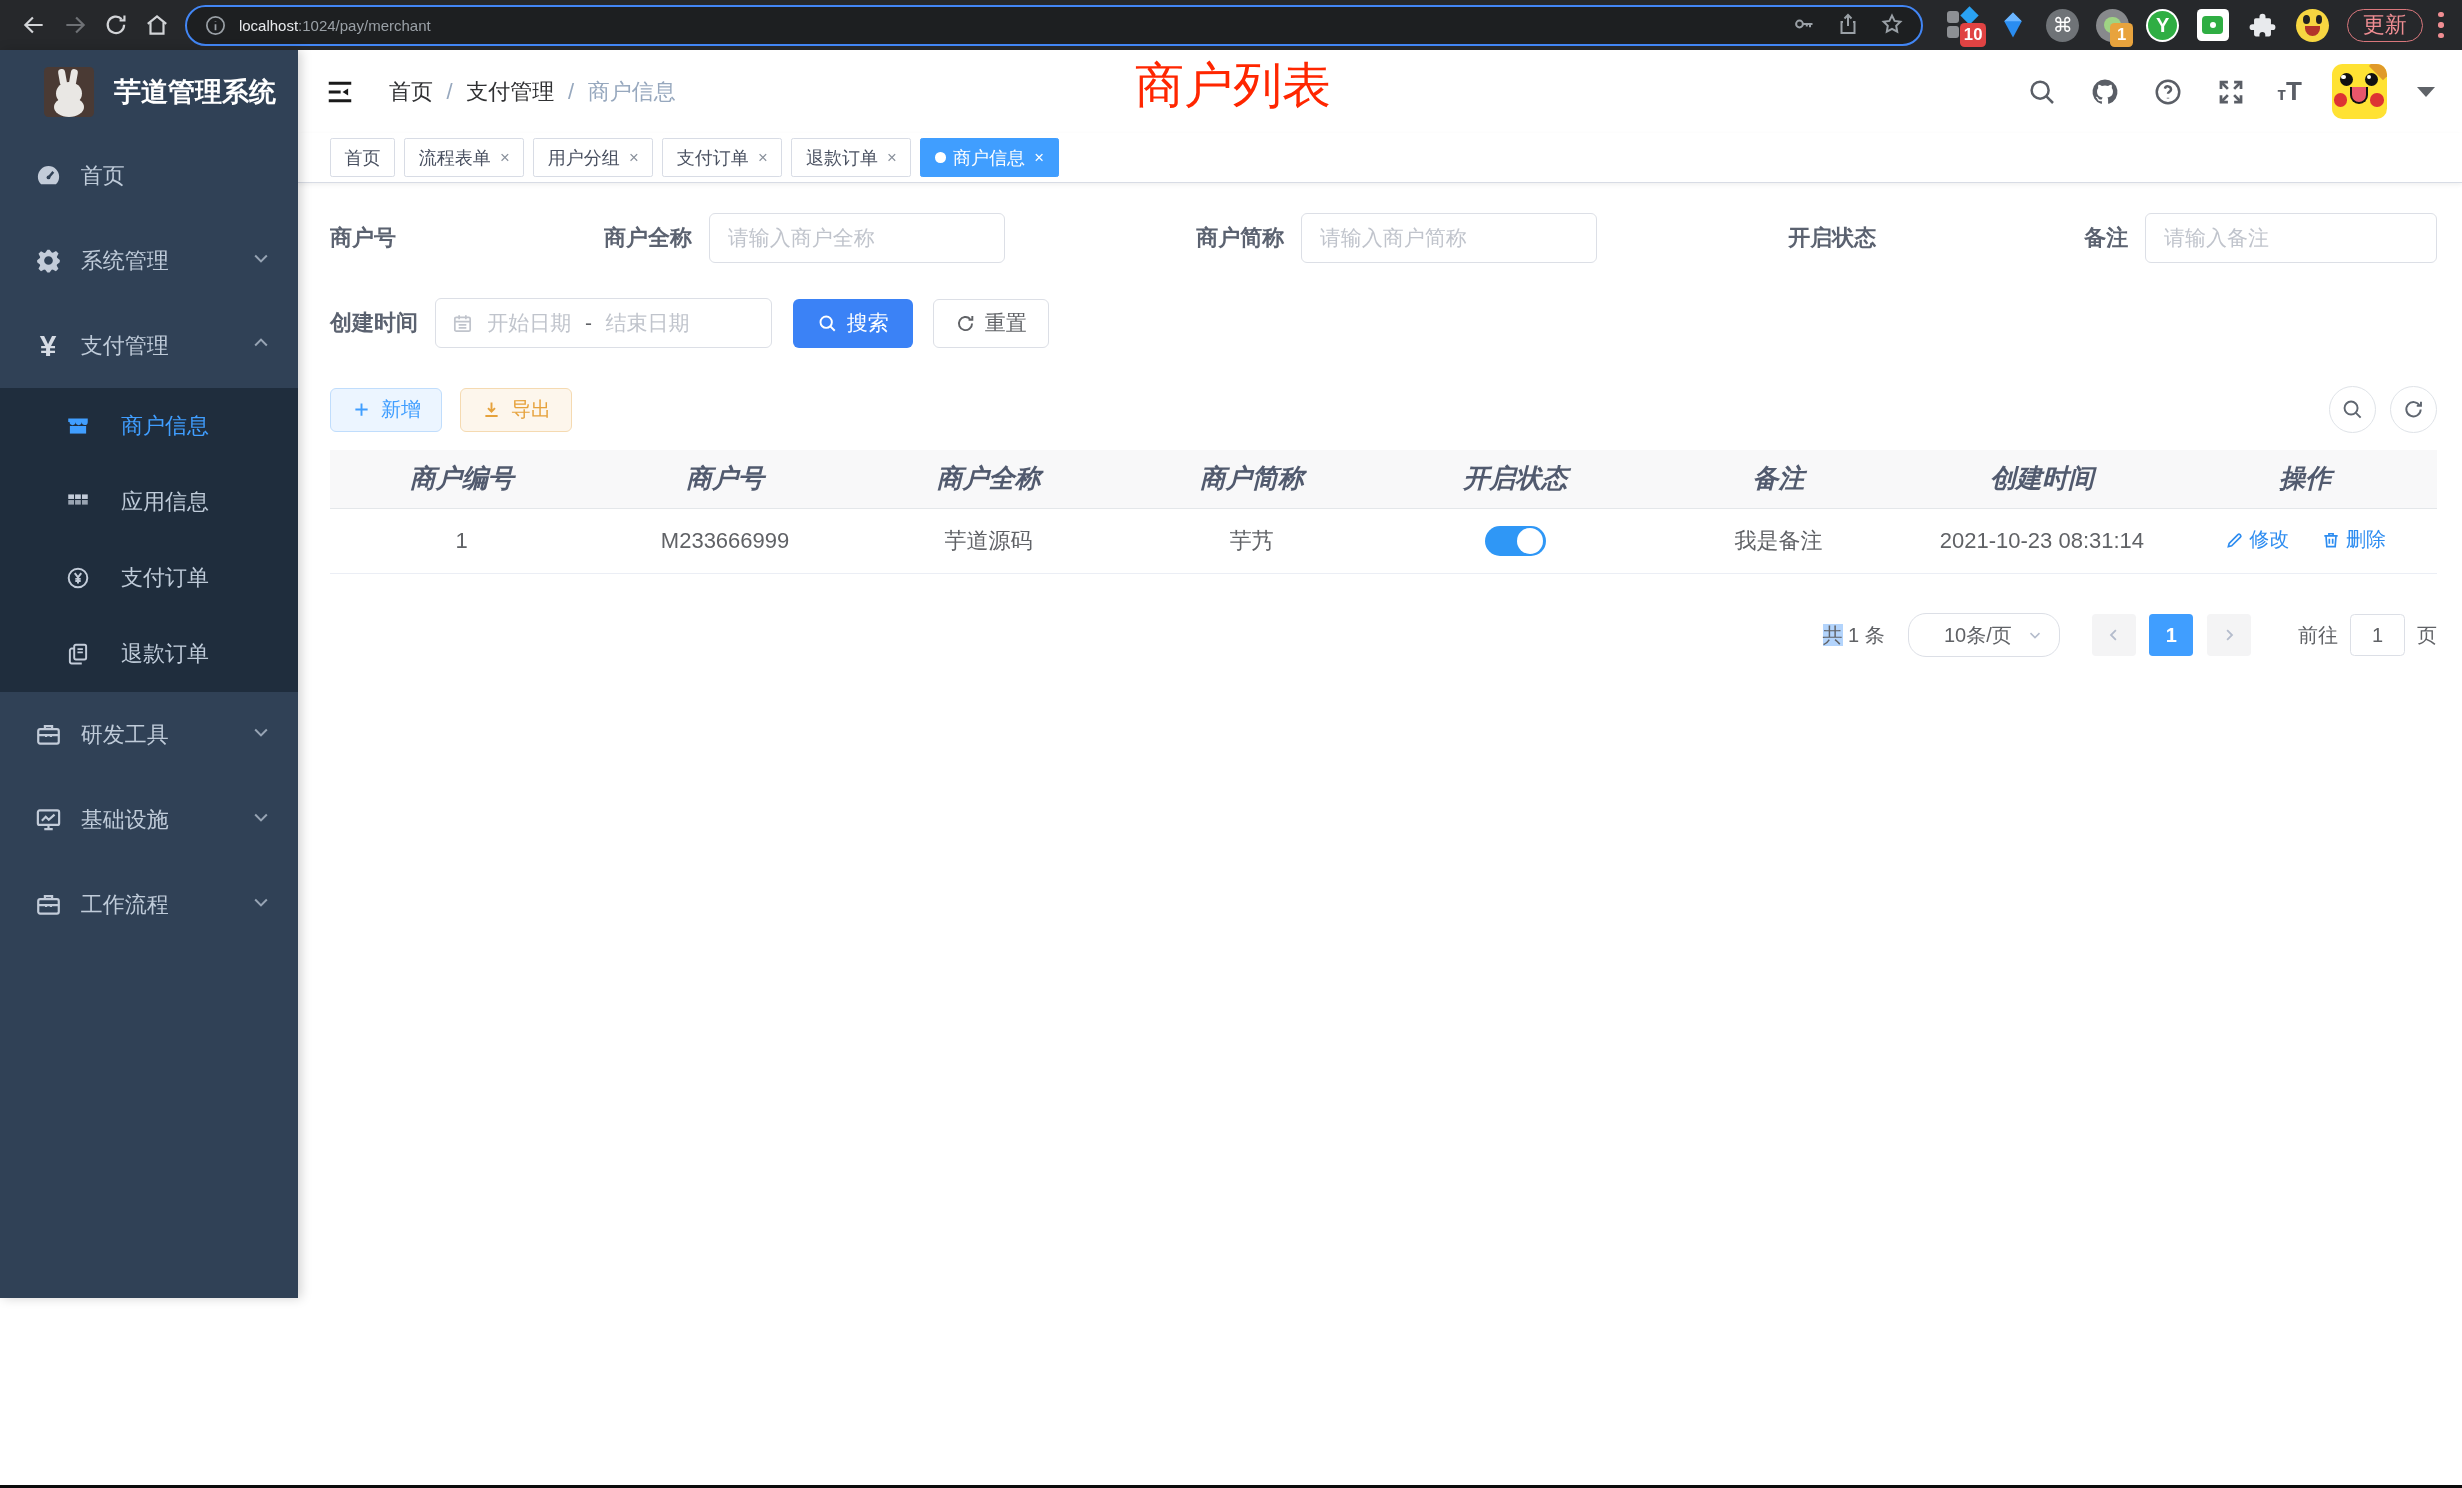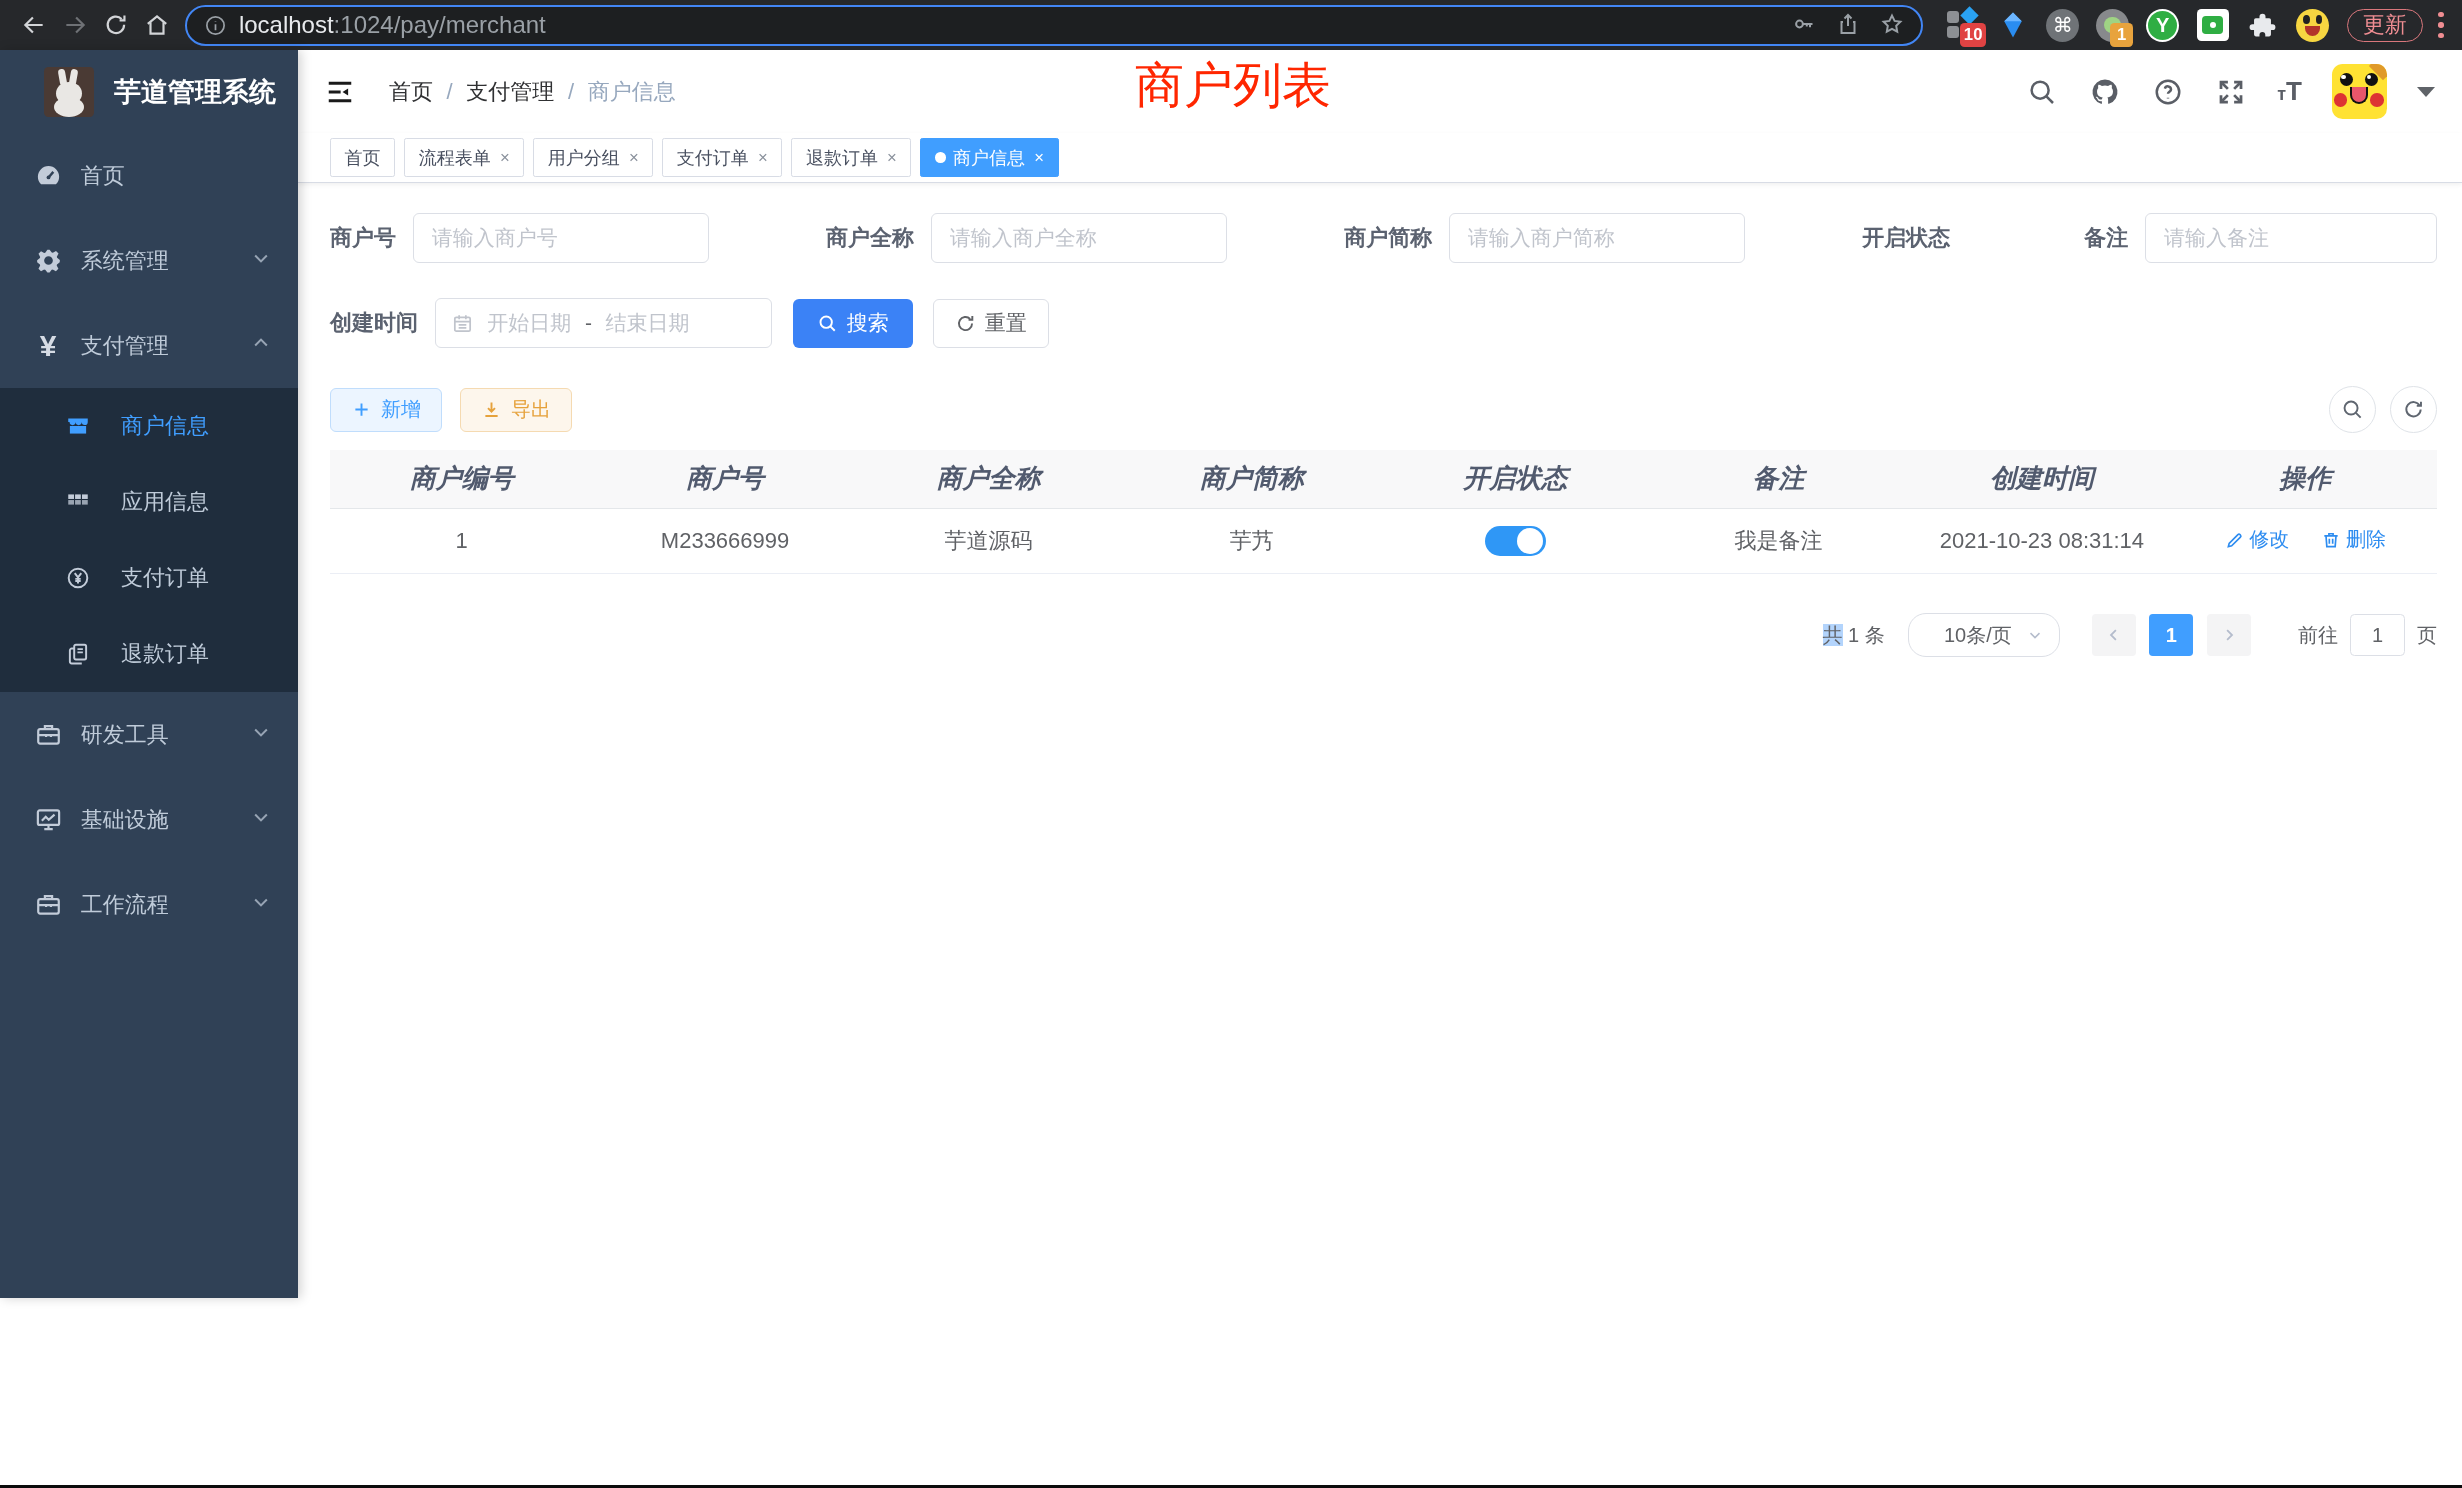--- a/index.html
+++ b/index.html
@@ -8,21 +8,21 @@
   .screen { position:relative; width:2462px; height:1489px; background:#fff; overflow:hidden; }
 
   
   .browser-bar { height:50px; background:#26282b; display:flex; align-items:center; padding:0 13.6px; }
   .nav-btn { width:41px; height:41px; display:flex; align-items:center; justify-content:center; color:#d2d4d7; flex:none; }
   .nav-btn.dim { color:#6e7175; }
   .nav-btn svg { width:26px; height:26px; }
   .url-bar { flex:1; height:41px; margin:0 7.6px; background:#1d1f21; border:2.3px solid #4286f5; border-radius:21px; display:flex; align-items:center; padding:0 16.7px; min-width:0; }
   .url-info { color:#9aa0a6; display:flex; align-items:center; margin-right:12px; }
   .url-info svg { width:23px; height:23px; }
-  .url-text { font-size:24px; color:#9aa0a6; white-space:nowrap; overflow:hidden; flex:1; }
+  .url-text { font-size:15px; color:#9aa0a6; white-space:nowrap; overflow:hidden; flex:1; }
   .url-text b { color:#e8eaed; font-weight:400; }
   .url-actions { display:flex; align-items:center; gap:20px; color:#9aa0a6; }
   .url-actions svg { width:24px; height:24px; }
   .ext-row { display:flex; align-items:center; gap:15px; margin:0 10.6px 0 15px; }
   .ext { position:relative; width:35px; height:35px; display:flex; align-items:center; justify-content:center; flex:none; }
   .badge { position:absolute; min-width:23px; height:24px; padding:0 3.8px; border-radius:4.5px; font-size:16.7px; font-weight:700; color:#fff; display:flex; align-items:center; justify-content:center; }
   .badge.red { background:#e04343; right:-6px; bottom:-4.5px; }
   .badge.orange { background:#e8a33d; right:-3px; bottom:-4.5px; }
   .sq { position:absolute; width:12px; height:12px; border-radius:3px; background:#8d9094; }
   .diamond { position:absolute; width:13px; height:13px; background:#2aa2f2; transform:rotate(45deg); right:3.8px; top:1.5px; }
@@ -462,21 +462,20 @@
             <span>商户信息</span>
             <span class="x">×</span>
           </div>
       </div>
 
       <div class="content">
 
         <div class="frow frow1">
           <div class="fgroup">
             <span class="flabel">商户号</span>
-            <input class="tinput w390" placeholder="请输入商户号" style="">
           </div>
           <div class="fgroup">
             <span class="flabel">商户全称</span>
             <input class="tinput w390" placeholder="请输入商户全称" style="">
           </div>
           <div class="fgroup">
             <span class="flabel">商户简称</span>
             <input class="tinput w390" placeholder="请输入商户简称" style="">
           </div>
           <div class="fgroup">

